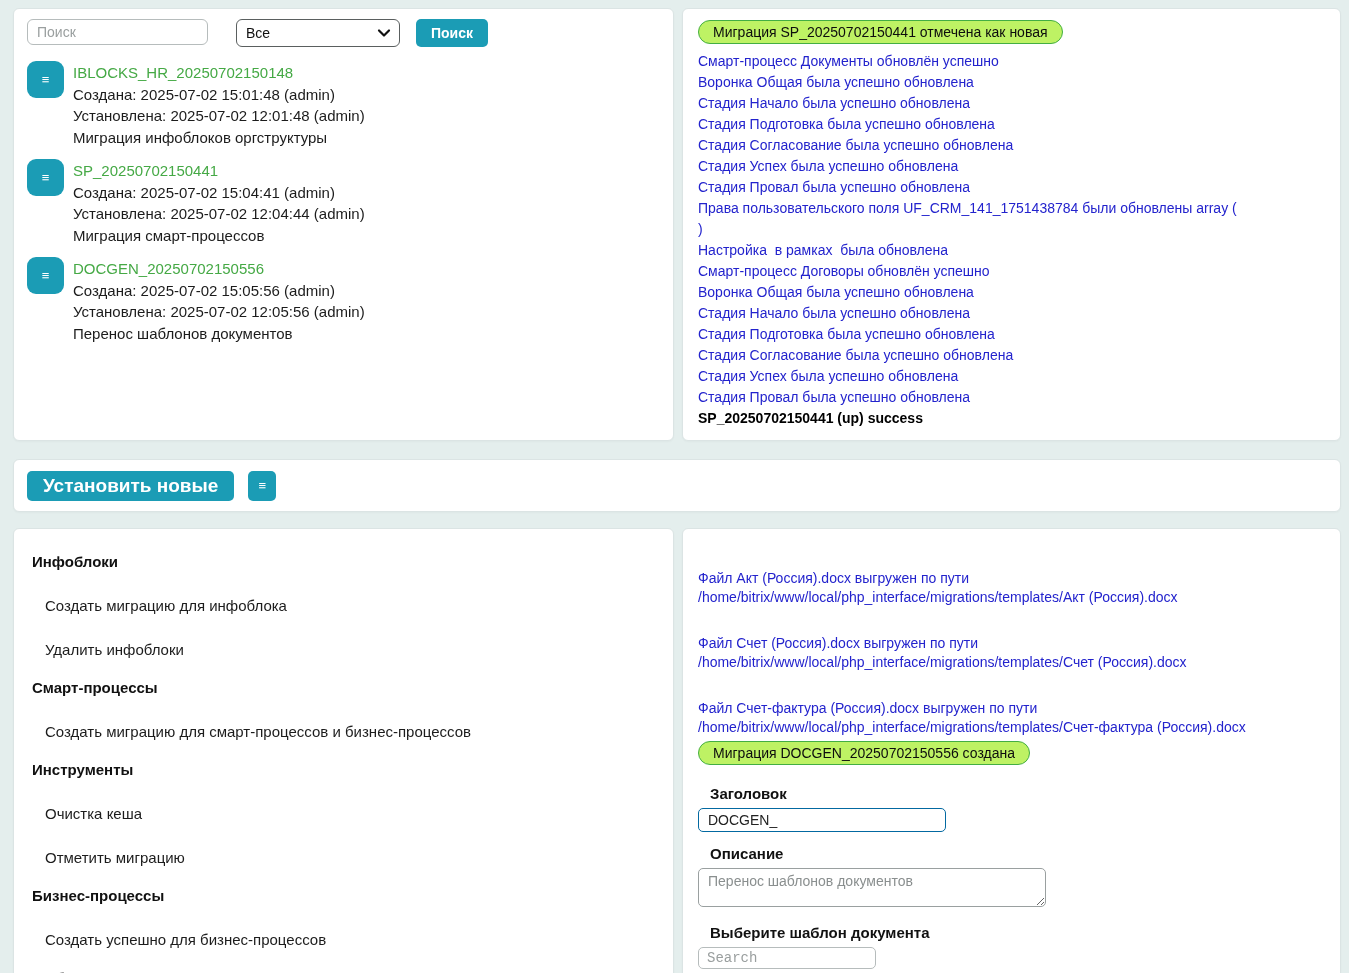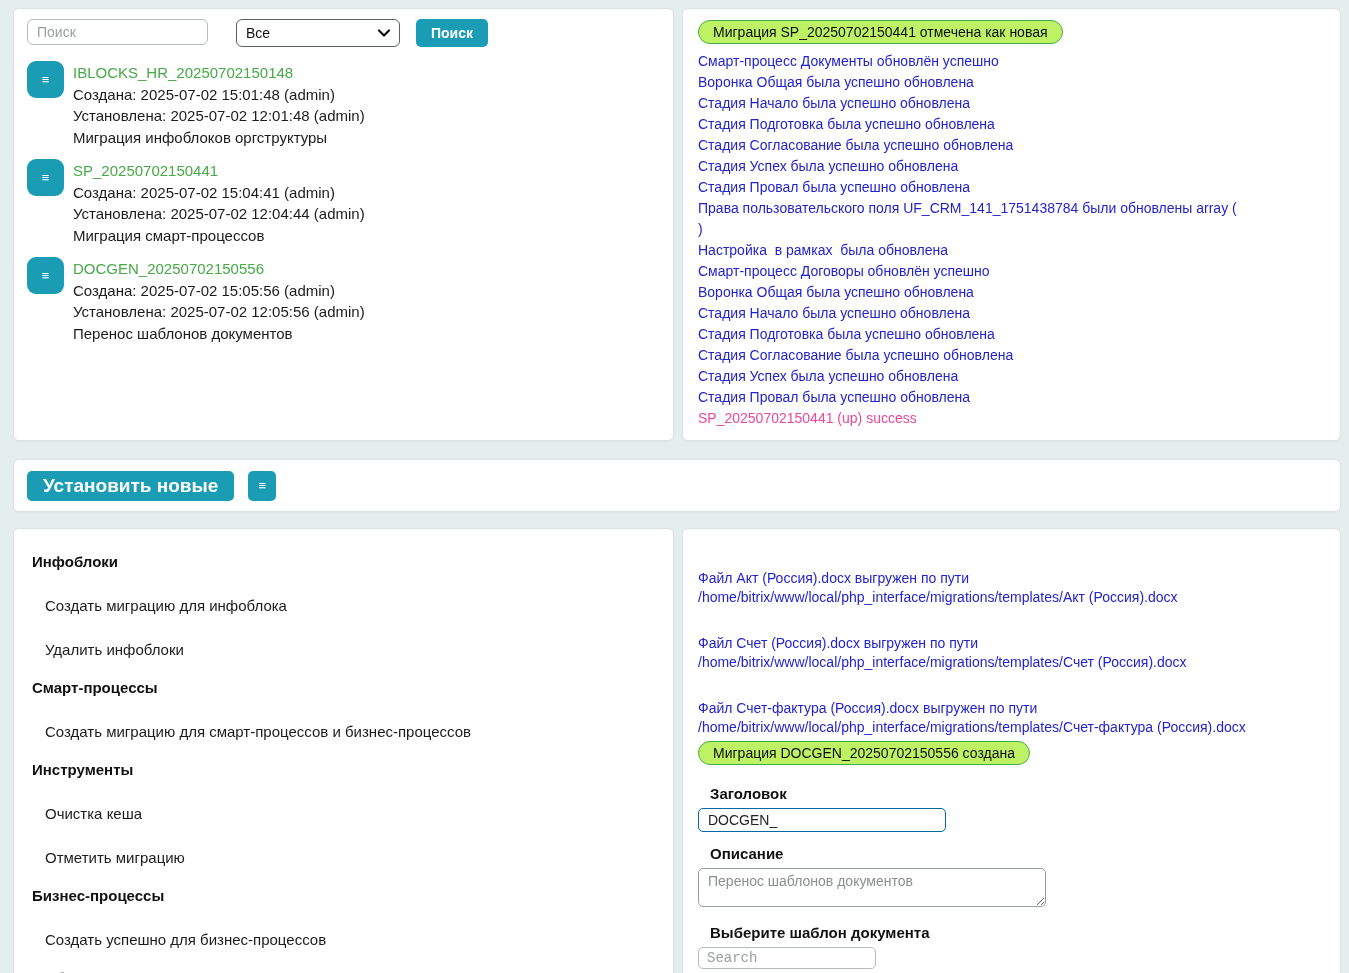--- a/index.html
+++ b/index.html
@@ -56,21 +56,21 @@
 
   
   .badge {
     display: inline-block; background: #bef264; border: 1px solid #43ae43;
     border-radius: 12px; padding: 3px 14px; font-size: 14px; color: #0d0d0d;
     margin-bottom: 7px;
   }
   .log-line { font-size: 14px; line-height: 21px; white-space: pre-wrap; }
   .log-green { color: #15a339; }
   .log-blue  { color: #2323cd; }
-  .log-plain { color: #ec4899; }
+  .log-plain { color: #000000; font-weight: bold; }
 
   
   .btn-install { height: 30px; padding: 0 16px; font-size: 19px; }
   .btn-mini { width: 28px; height: 30px; font-size: 13px; }
 
   
   .section-title { font-size: 15px; font-weight: bold; color: #111; margin: 21px 8px 0; }
   .section-title:first-child { margin-top: 12px; }
   .menu-item {
     font-size: 15px; color: #1c1c1c; margin: 27px 0 0; padding: 0 8px 0 21px;

